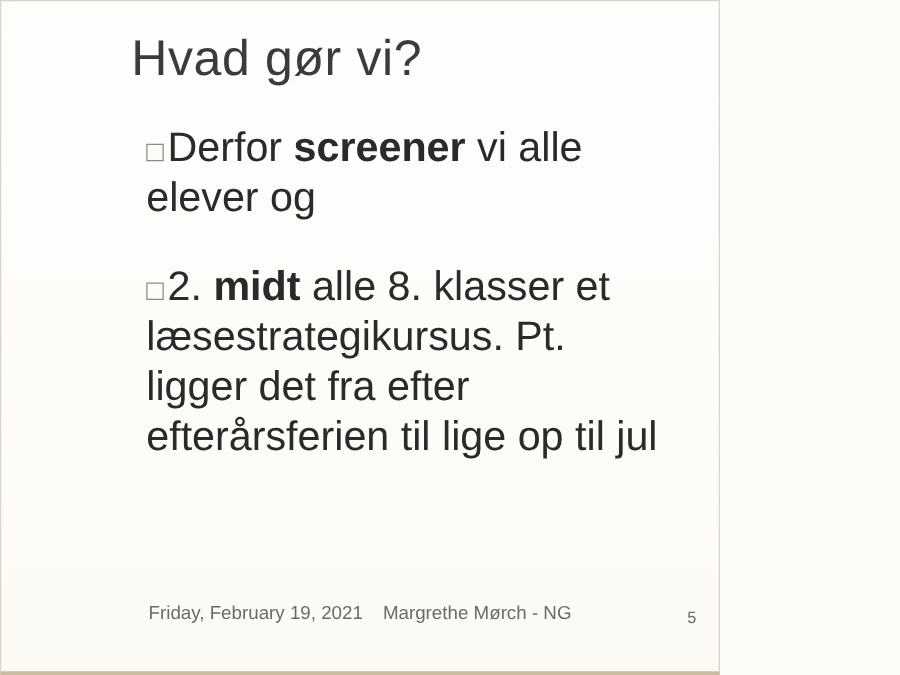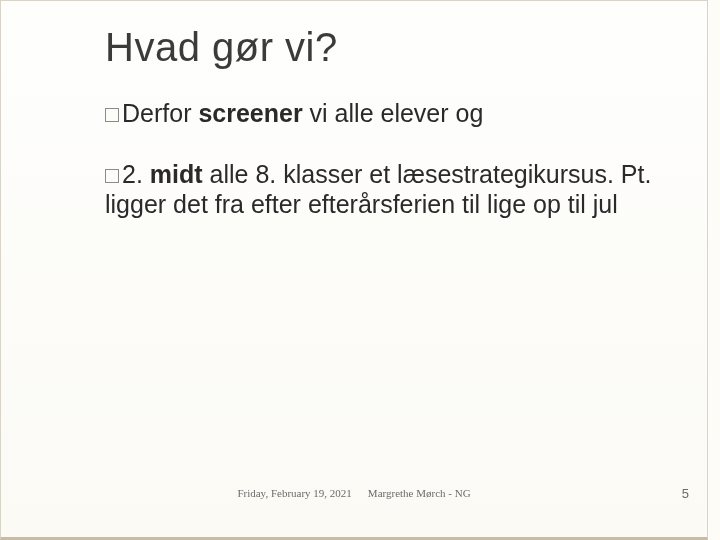--- a/index.html
+++ b/index.html
@@ -4,67 +4,68 @@
 <style>
   * { margin: 0; padding: 0; box-sizing: border-box; }
   html, body { width: 720px; height: 540px; }
   body {
     font-family: Arial, "Helvetica Neue", Helvetica, sans-serif;
     background: #fdfcf7;
     position: relative;
     overflow: hidden;
   }
   .slide {
-    width: 708px;
+    width: 576px;
     height: 540px;
     position: relative;
     padding: 24px 48px 16px 56px;
     border: 1px solid #d8d5c8;
     border-bottom: 3px solid #c9bca0;
     background: linear-gradient(#fefefd, #fbfaf5);
   }
   .title {
     font-family: "Trebuchet MS", Arial, sans-serif;
     font-size: 40px;
     font-weight: 400;
     color: #3b3b3b;
     margin-bottom: 28px;
     margin-left: 48px;
     letter-spacing: 0.5px;
   }
   .body {
     margin-left: 48px;
   }
   .para {
-    font-size: 25px;
+    font-size: 33px;
     color: #2a2a2a;
     line-height: 1.22;
     margin-bottom: 30px;
     max-width: 560px;
     font-family: Arial, sans-serif;
+    margin-left: 12px;
   }
   .bullet {
     display: inline-block;
     width: 14px;
     height: 14px;
     border: 1.5px solid #8a8a8a;
     margin-right: 3px;
     position: relative;
     top: 0px;
     background: #fdfcf7;
   }
   .footer {
     position: absolute;
     bottom: 38px;
     left: 0;
     right: 0;
     text-align: center;
-    font-size: 11px;
+    font-size: 15px;
     color: #6b6b6b;
-    font-family: Liberation Serif, serif;
+    font-family: Liberation Sans, sans-serif;
   }
   .footer .gap { display: inline-block; width: 16px; }
   .slidenum {
     position: absolute;
     right: 18px;
     bottom: 36px;
     font-size: 13px;
     color: #6b6b6b;
     font-family: Arial, sans-serif;
   }

